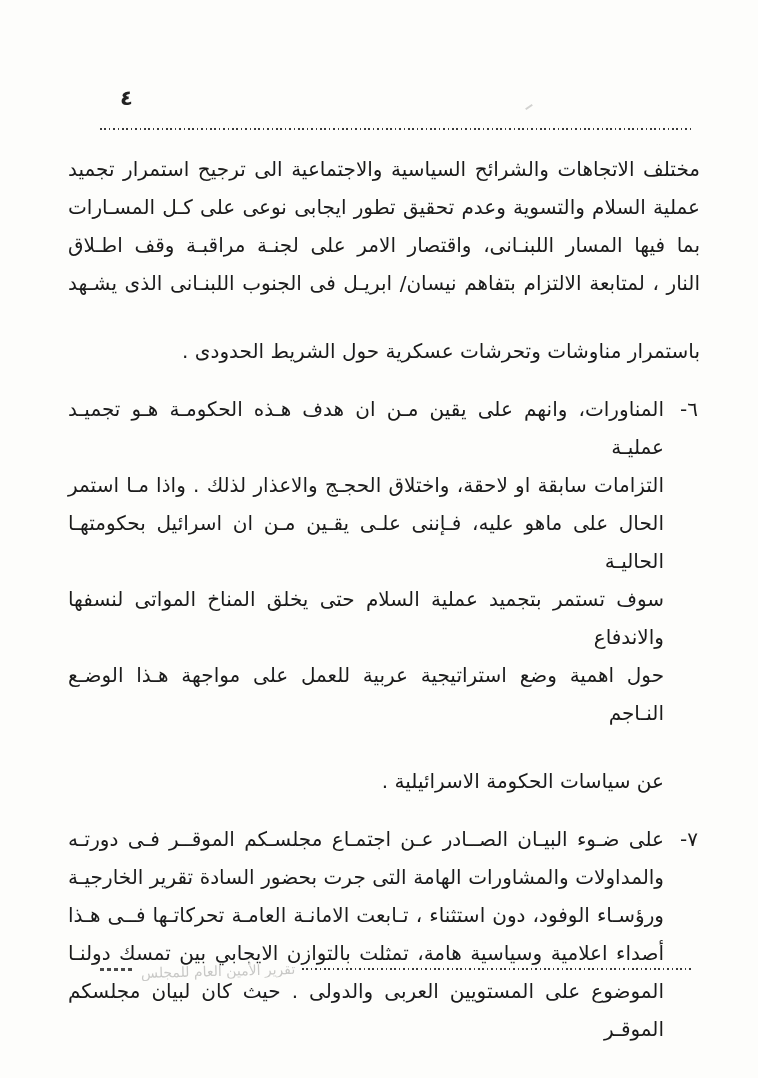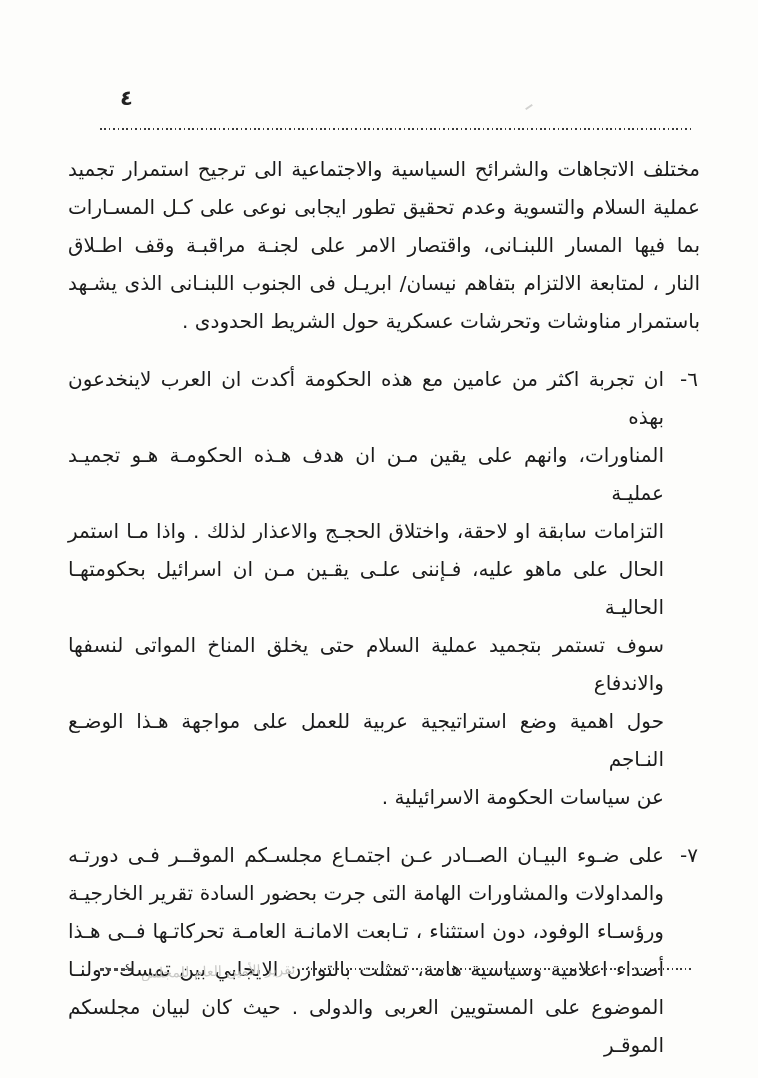--- a/index.html
+++ b/index.html
@@ -49,21 +49,21 @@
   .para + .para { margin-top: 20px; }
   .para.numbered { padding-right: 36px; }
   .item-marker {
     position: absolute;
     top: 0;
     right: 2px;
     line-height: 38px;
   }
   .line { text-align: justify; }
   .line.just { text-align-last: justify; }
-  .line.endline { text-align: right; text-align-last: right; }
+  .line.endline { text-align: right; text-align-last: right; margin-top: 30px; }
   .footer-row {
     position: absolute;
     top: 953px;
     left: 100px;
     width: 592px;
     height: 24px;
     direction: ltr;
     display: flex;
     align-items: flex-end;
   }
@@ -105,21 +105,20 @@
     <div class="para">
       <div class="line just">مختلف الاتجاهات والشرائح السياسية والاجتماعية الى ترجيح استمرار تجميد</div>
       <div class="line just">عملية السلام والتسوية وعدم تحقيق تطور ايجابى نوعى على كـل المسـارات</div>
       <div class="line just">بما فيها المسار اللبنـانى، واقتصار الامر على لجنـة مراقبـة وقف اطـلاق</div>
       <div class="line just">النار ، لمتابعة الالتزام بتفاهم نيسان/ ابريـل فى الجنوب اللبنـانى الذى يشـهد</div>
       <div class="line endline">باستمرار مناوشات وتحرشات عسكرية حول الشريط الحدودى .</div>
     </div>
 
     <div class="para numbered">
       <span class="item-marker">٦-</span>
-      <div class="line just">ان تجربة اكثر من عامين مع هذه الحكومة أكدت ان العرب لاينخدعون بهذه</div>
       <div class="line just">المناورات، وانهم على يقين مـن ان هدف هـذه الحكومـة هـو تجميـد عمليـة</div>
       <div class="line just">التزامات سابقة او لاحقة، واختلاق الحجـج والاعذار لذلك . واذا مـا استمر</div>
       <div class="line just">الحال على ماهو عليه، فـإننى علـى يقـين مـن ان اسرائيل بحكومتهـا الحاليـة</div>
       <div class="line just">سوف تستمر بتجميد عملية السلام حتى يخلق المناخ المواتى لنسفها والاندفاع</div>
       <div class="line just">حول اهمية وضع استراتيجية عربية للعمل على مواجهة هـذا الوضـع النـاجم</div>
       <div class="line endline">عن سياسات الحكومة الاسرائيلية .</div>
     </div>
 
     <div class="para numbered">
       <span class="item-marker">٧-</span>

